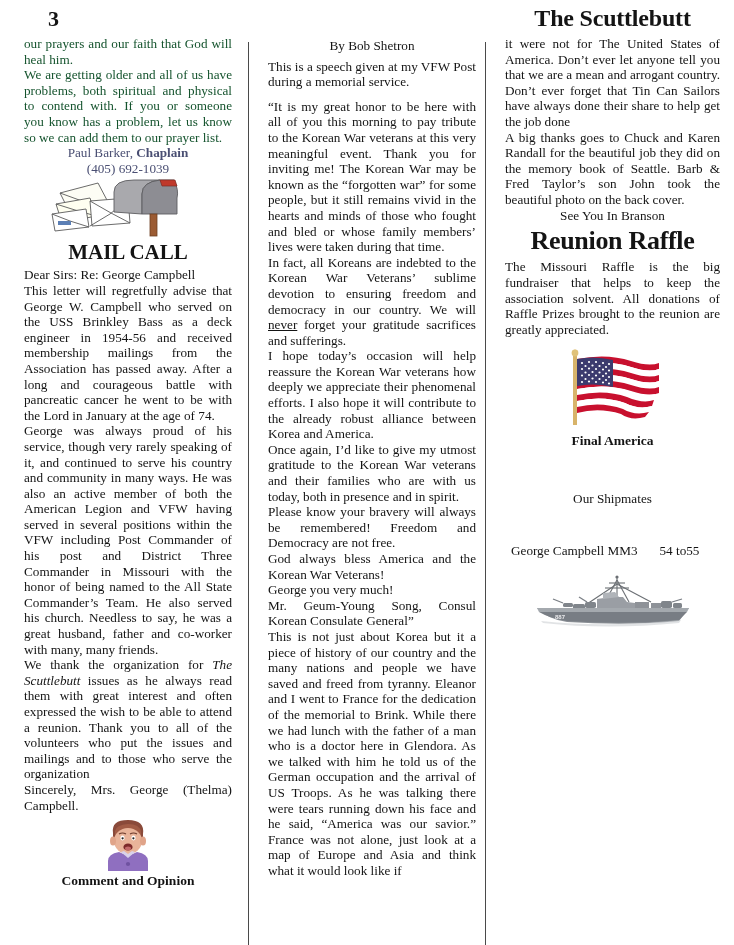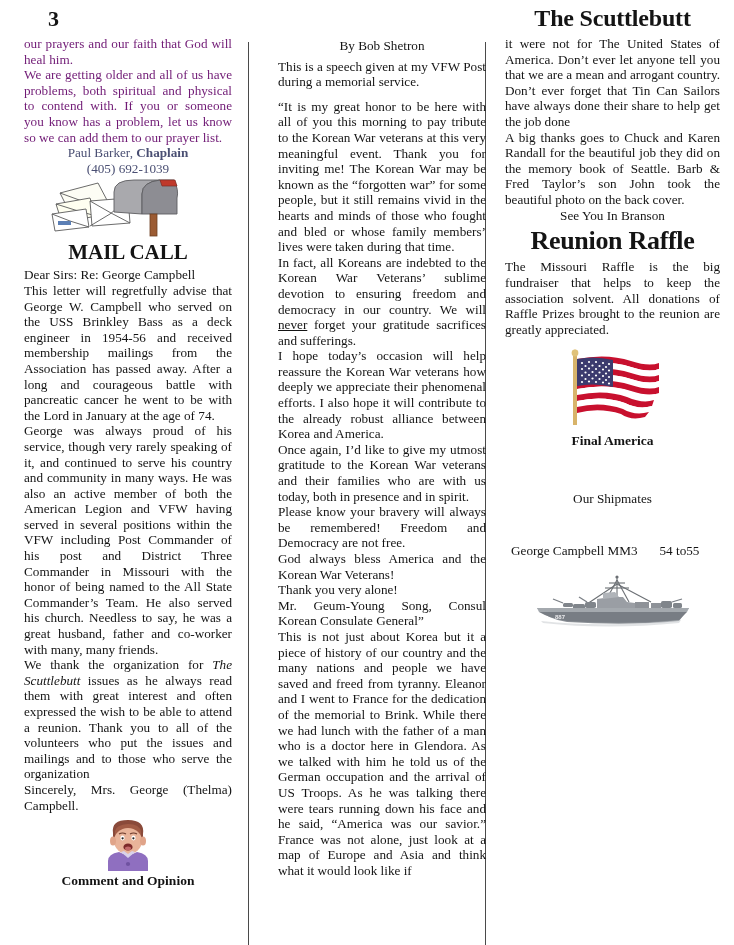--- a/index.html
+++ b/index.html
@@ -32,21 +32,21 @@
   .divider.left  { left: 248px; }
   .divider.right { left: 485px; }
 
   
   .col {
     position: absolute;
     top: 0;
     box-sizing: border-box;
   }
   .col-1 { left: 0px;   width: 240px; padding: 0 8px 0 24px; }
-  .col-2 { left: 268px; width: 222px; padding: 0 4px 0 10px; }
+  .col-2 { left: 258px; width: 222px; padding: 0 4px 0 10px; }
   .col-3 { left: 495px; width: 239px; padding: 0 14px 0 10px; }
 
   
   .folio {
     font-size: 22px;
     font-weight: bold;
     line-height: 1;
     padding-top: 8px;
     padding-bottom: 6px;
     text-align: left;
@@ -64,21 +64,21 @@
 
   
   p.body {
     margin: 0;
     font-size: 13.2px;
     line-height: 15.6px;
     text-align: justify;
     text-justify: inter-word;
     hyphens: none;
   }
-  p.body.blue { color: #701a75; }
+  p.body.blue { color: #14532d; }
   p.center {
     text-align: center;
     margin: 0;
     font-size: 13.2px;
     line-height: 15.6px;
   }
   p.center.blue { color: #4a4f73; }
   .gap { height: 9px; }
   .gap-sm { height: 5px; }
 
@@ -209,21 +209,21 @@
     <p class="body">This is a speech given at my VFW Post during a memorial service.</p>
     <div class="gap"></div>
     <p class="body">“It is my great honor to be here with all of you this morning to pay tribute to the Korean War veterans at this very meaningful event.  Thank you for inviting me!  The Korean War may be known as the “forgotten war” for some people, but it still remains vivid in the hearts and minds of those who fought and bled or whose family members’ lives were taken during that time.</p>
 
     <p class="body"><span>In fact, all Koreans are indebted to the Korean War Veterans’ sublime devotion to ensuring freedom and democracy in our country.  We will </span><u class="uline">never</u><span> forget your gratitude sacrifices and sufferings.</span></p>
 
     <p class="body">I hope today’s occasion will help reassure the Korean War veterans how deeply we appreciate their phenomenal efforts.  I also hope it will contribute to the already robust alliance between Korea and America.</p>
     <p class="body">Once again, I’d like to give my utmost gratitude to the Korean War veterans and their families who are with us today, both in presence and in spirit.</p>
     <p class="body">Please know your bravery will always be remembered!  Freedom and Democracy are not free.</p>
     <p class="body">God always bless America and the Korean War Veterans!</p>
-    <p class="body">Thank you very alone!</p>
+    <p class="body">George you very much!</p>
     <p class="body">Mr. Geum-Young Song, Consul Korean Consulate General”</p>
     <p class="body">This is not just about Korea but it a piece of history of our country and the many nations and people we have saved and freed from tyranny.  Eleanor and I went to France for the dedication of the memorial to Brink.  While there we had lunch with the father of a man who is a doctor here in Glendora.  As we talked with him he told us of the German occupation and the arrival of US Troops.  As he was talking there were tears running down his face and he said, “America was our savior.”  France was not alone, just look at a map of Europe and Asia and think what it would look like if</p>
 
   </div>
 
   <div class="col col-3">
 
     <div class="masthead">The Scuttlebutt</div>
 
     <p class="body">it were not for The United States of America.  Don’t ever let anyone tell you that we are a mean and arrogant country.  Don’t ever forget that Tin Can Sailors have always done their share to help get the job done</p>

